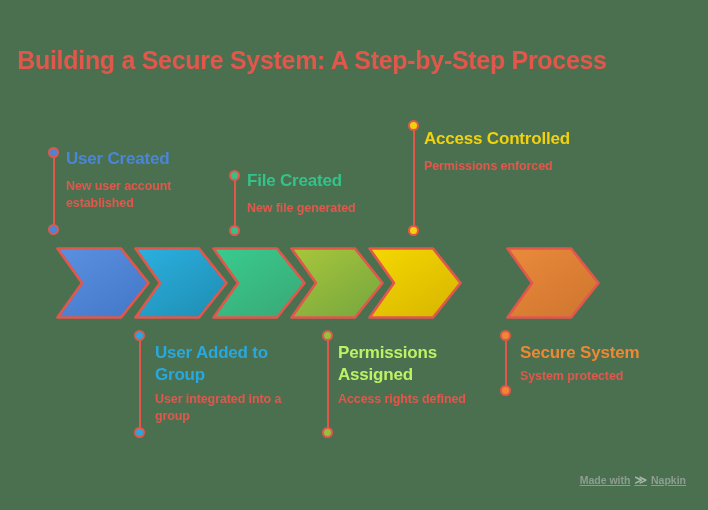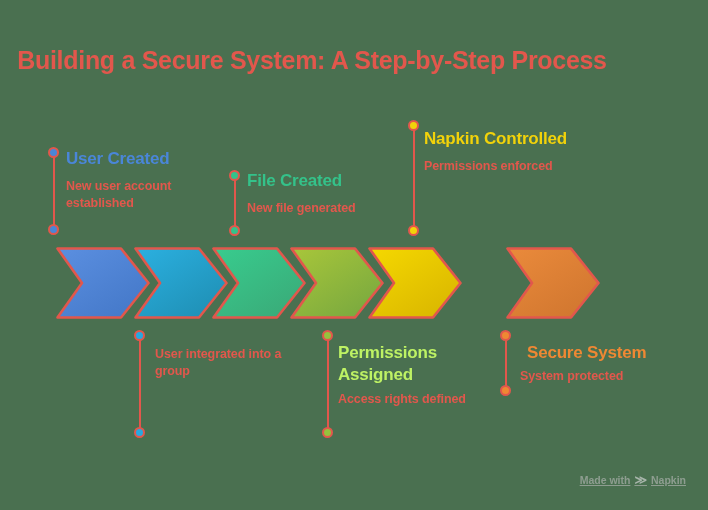--- a/index.html
+++ b/index.html
@@ -163,36 +163,37 @@
           <path d="M2.5,2.5 L66,2.5 L93.5,37 L66,71.5 L2.5,71.5 L27,37 Z" fill="url(#grad-5)" stroke="#e2574c" stroke-width="2.6" stroke-linejoin="round"></path>
         </svg></div>
     </div>
 
   <div id="labels">
       <div class="label-block label-top" style="left: 66px; top: 148px; width: 160px;">
         <div class="label-title" style="color: rgb(74, 134, 216);">User Created</div>
         <div class="label-sub">New user account established</div>
       </div>
       <div class="label-block label-bottom" style="left: 155px; top: 342px; width: 150px;">
+        <div class="label-title" style="color: rgb(40, 168, 224);">User Added to Group</div>
         <div class="label-sub">User integrated into a group</div>
       </div>
       <div class="label-block label-top" style="left: 247px; top: 170px; width: 160px;">
         <div class="label-title" style="color: rgb(52, 194, 138);">File Created</div>
         <div class="label-sub">New file generated</div>
       </div>
       <div class="label-block label-bottom" style="left: 338px; top: 342px; width: 150px;">
         <div class="label-title" style="color: #bef264;">Permissions Assigned</div>
         <div class="label-sub">Access rights defined</div>
       </div>
       <div class="label-block label-top" style="left: 424px; top: 128px; width: 150px;">
-        <div class="label-title" style="color: rgb(242, 210, 10);">Napkin Controlled</div>
+        <div class="label-title" style="color: rgb(242, 210, 10);">Access Controlled</div>
         <div class="label-sub">Permissions enforced</div>
       </div>
       <div class="label-block label-bottom" style="left: 520px; top: 342px; width: 160px;">
-        <div class="label-title" style="color: rgb(239, 136, 51); margin-left: 7px;">Secure System</div>
+        <div class="label-title" style="color: rgb(239, 136, 51);">Secure System</div>
         <div class="label-sub">System protected</div>
       </div>
     </div>
 
   <div id="connectors">
       <div class="connector" style="left: 48px; top: 147px; height: 88px;">
         <div class="bar"></div>
         <div class="dot top" style="background: rgb(74, 134, 216);"></div>
         <div class="dot bot" style="background: rgb(74, 134, 216);"></div>
       </div>

